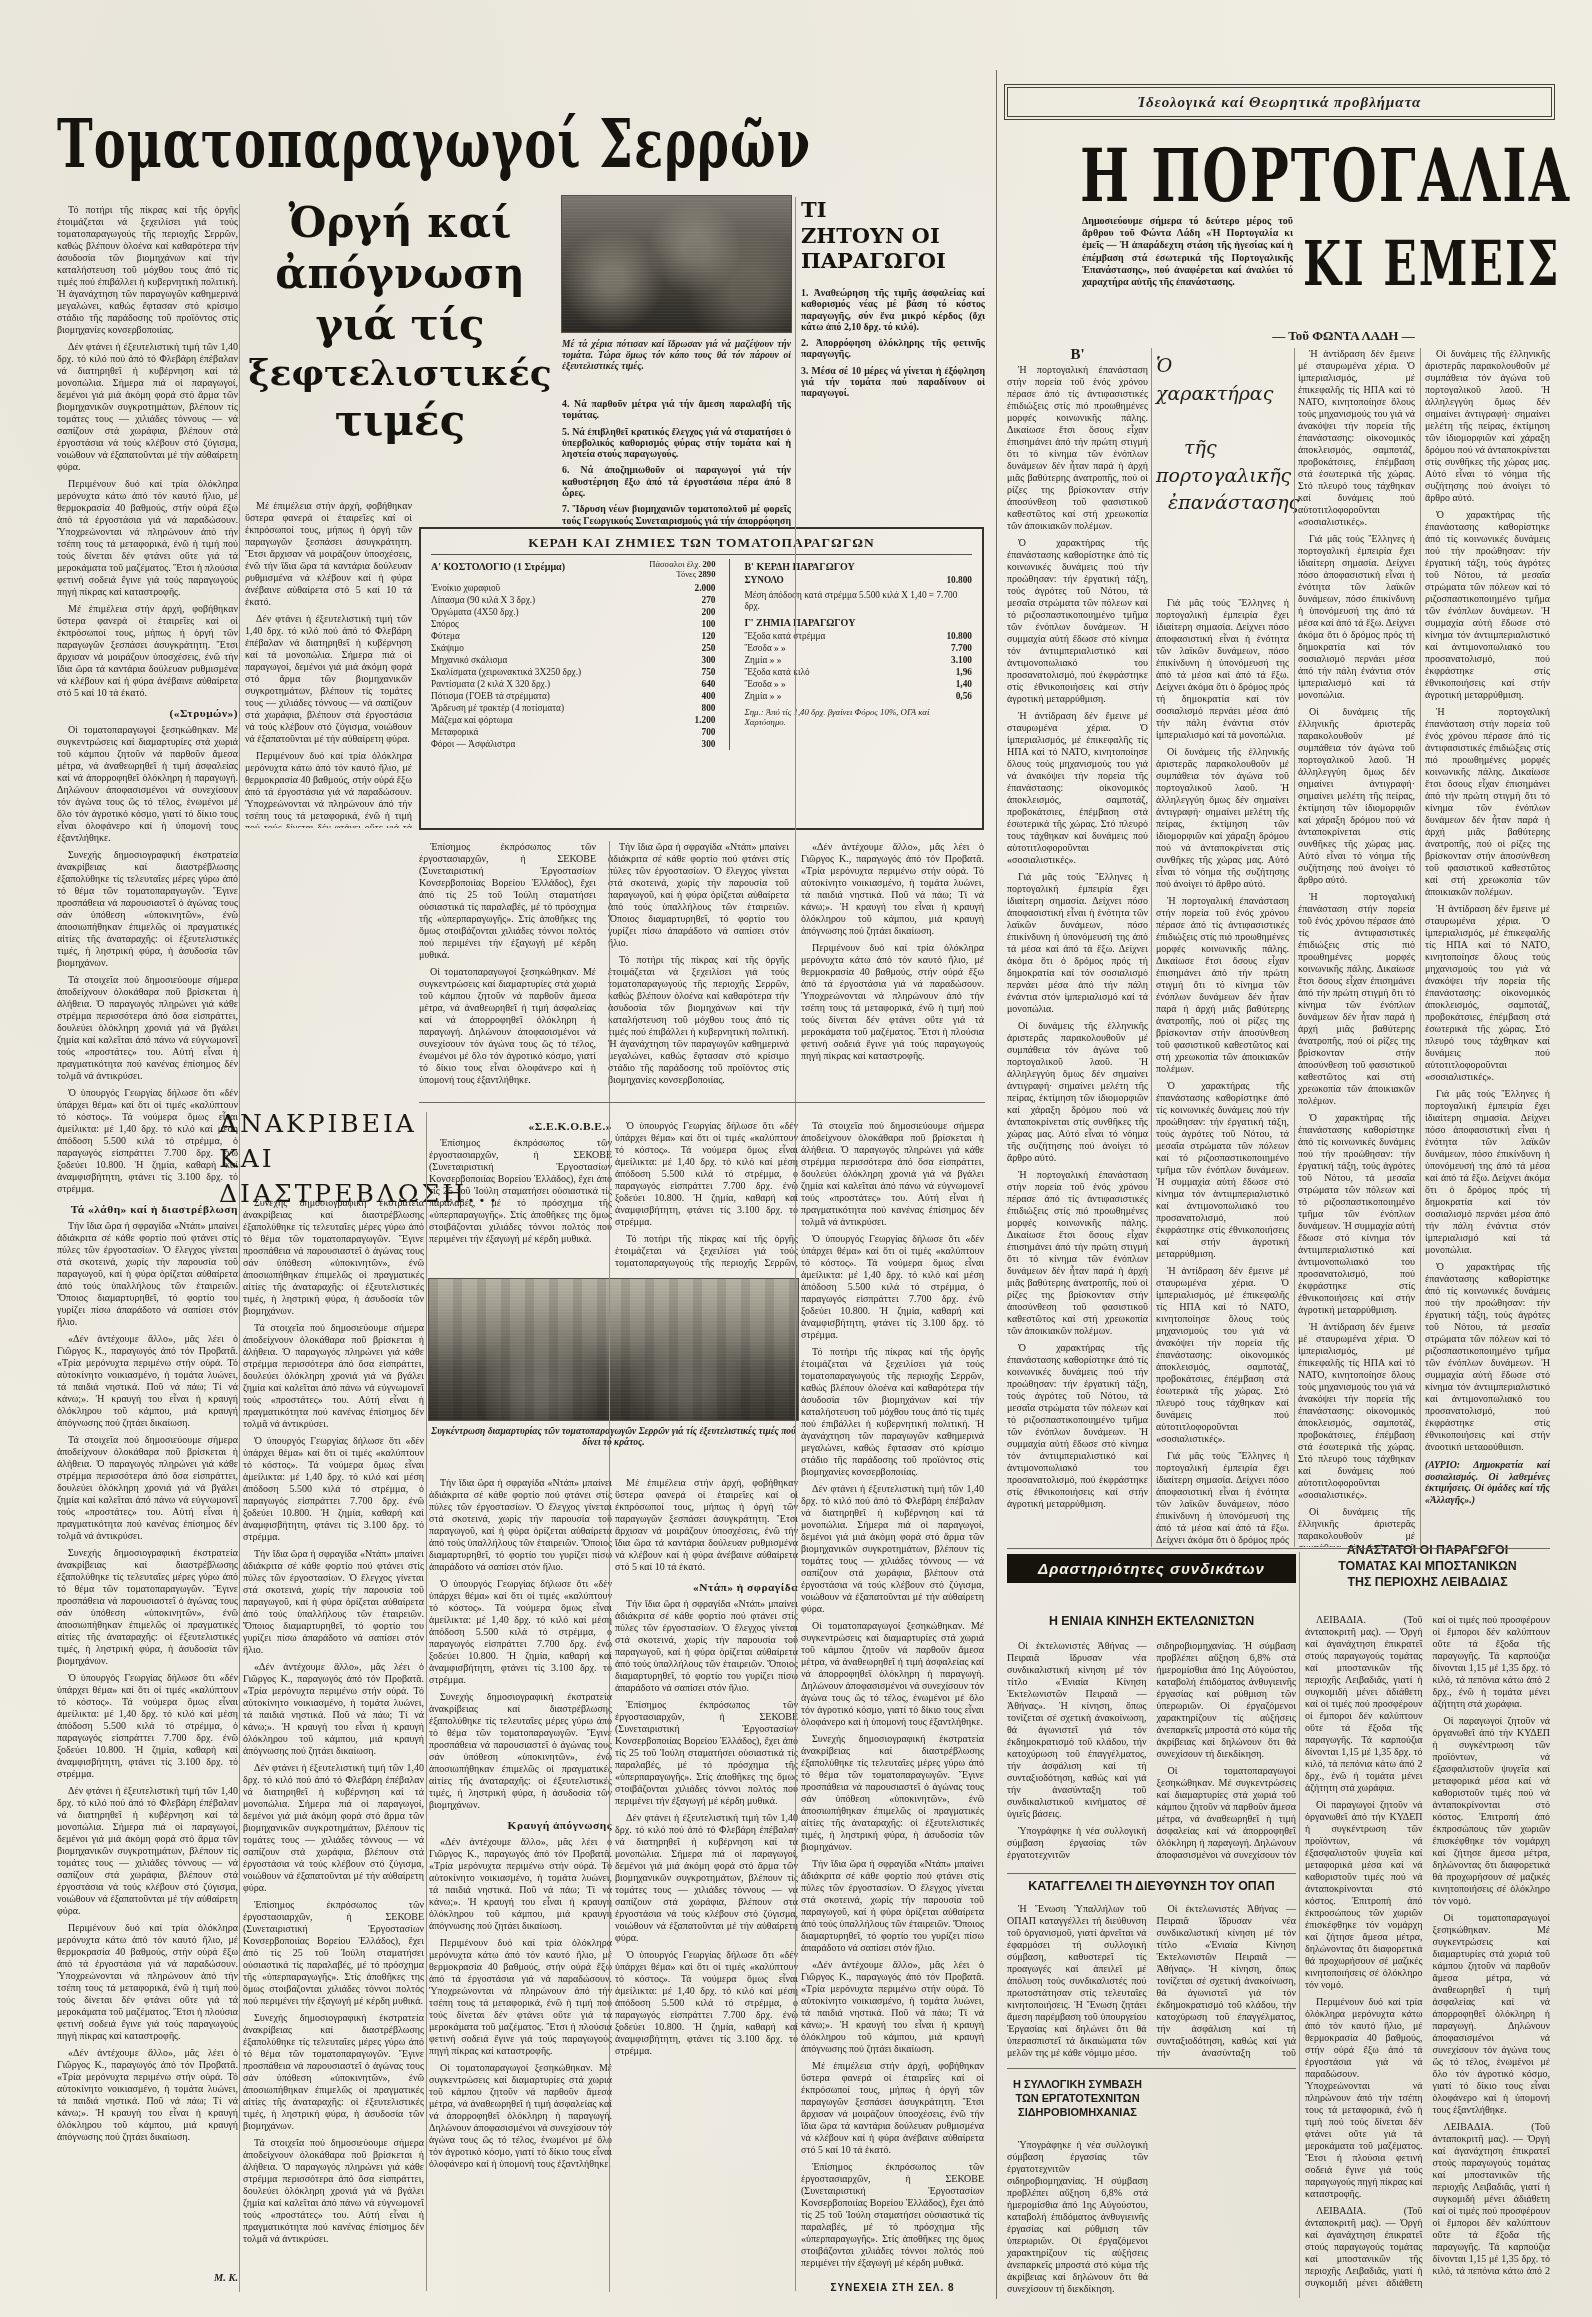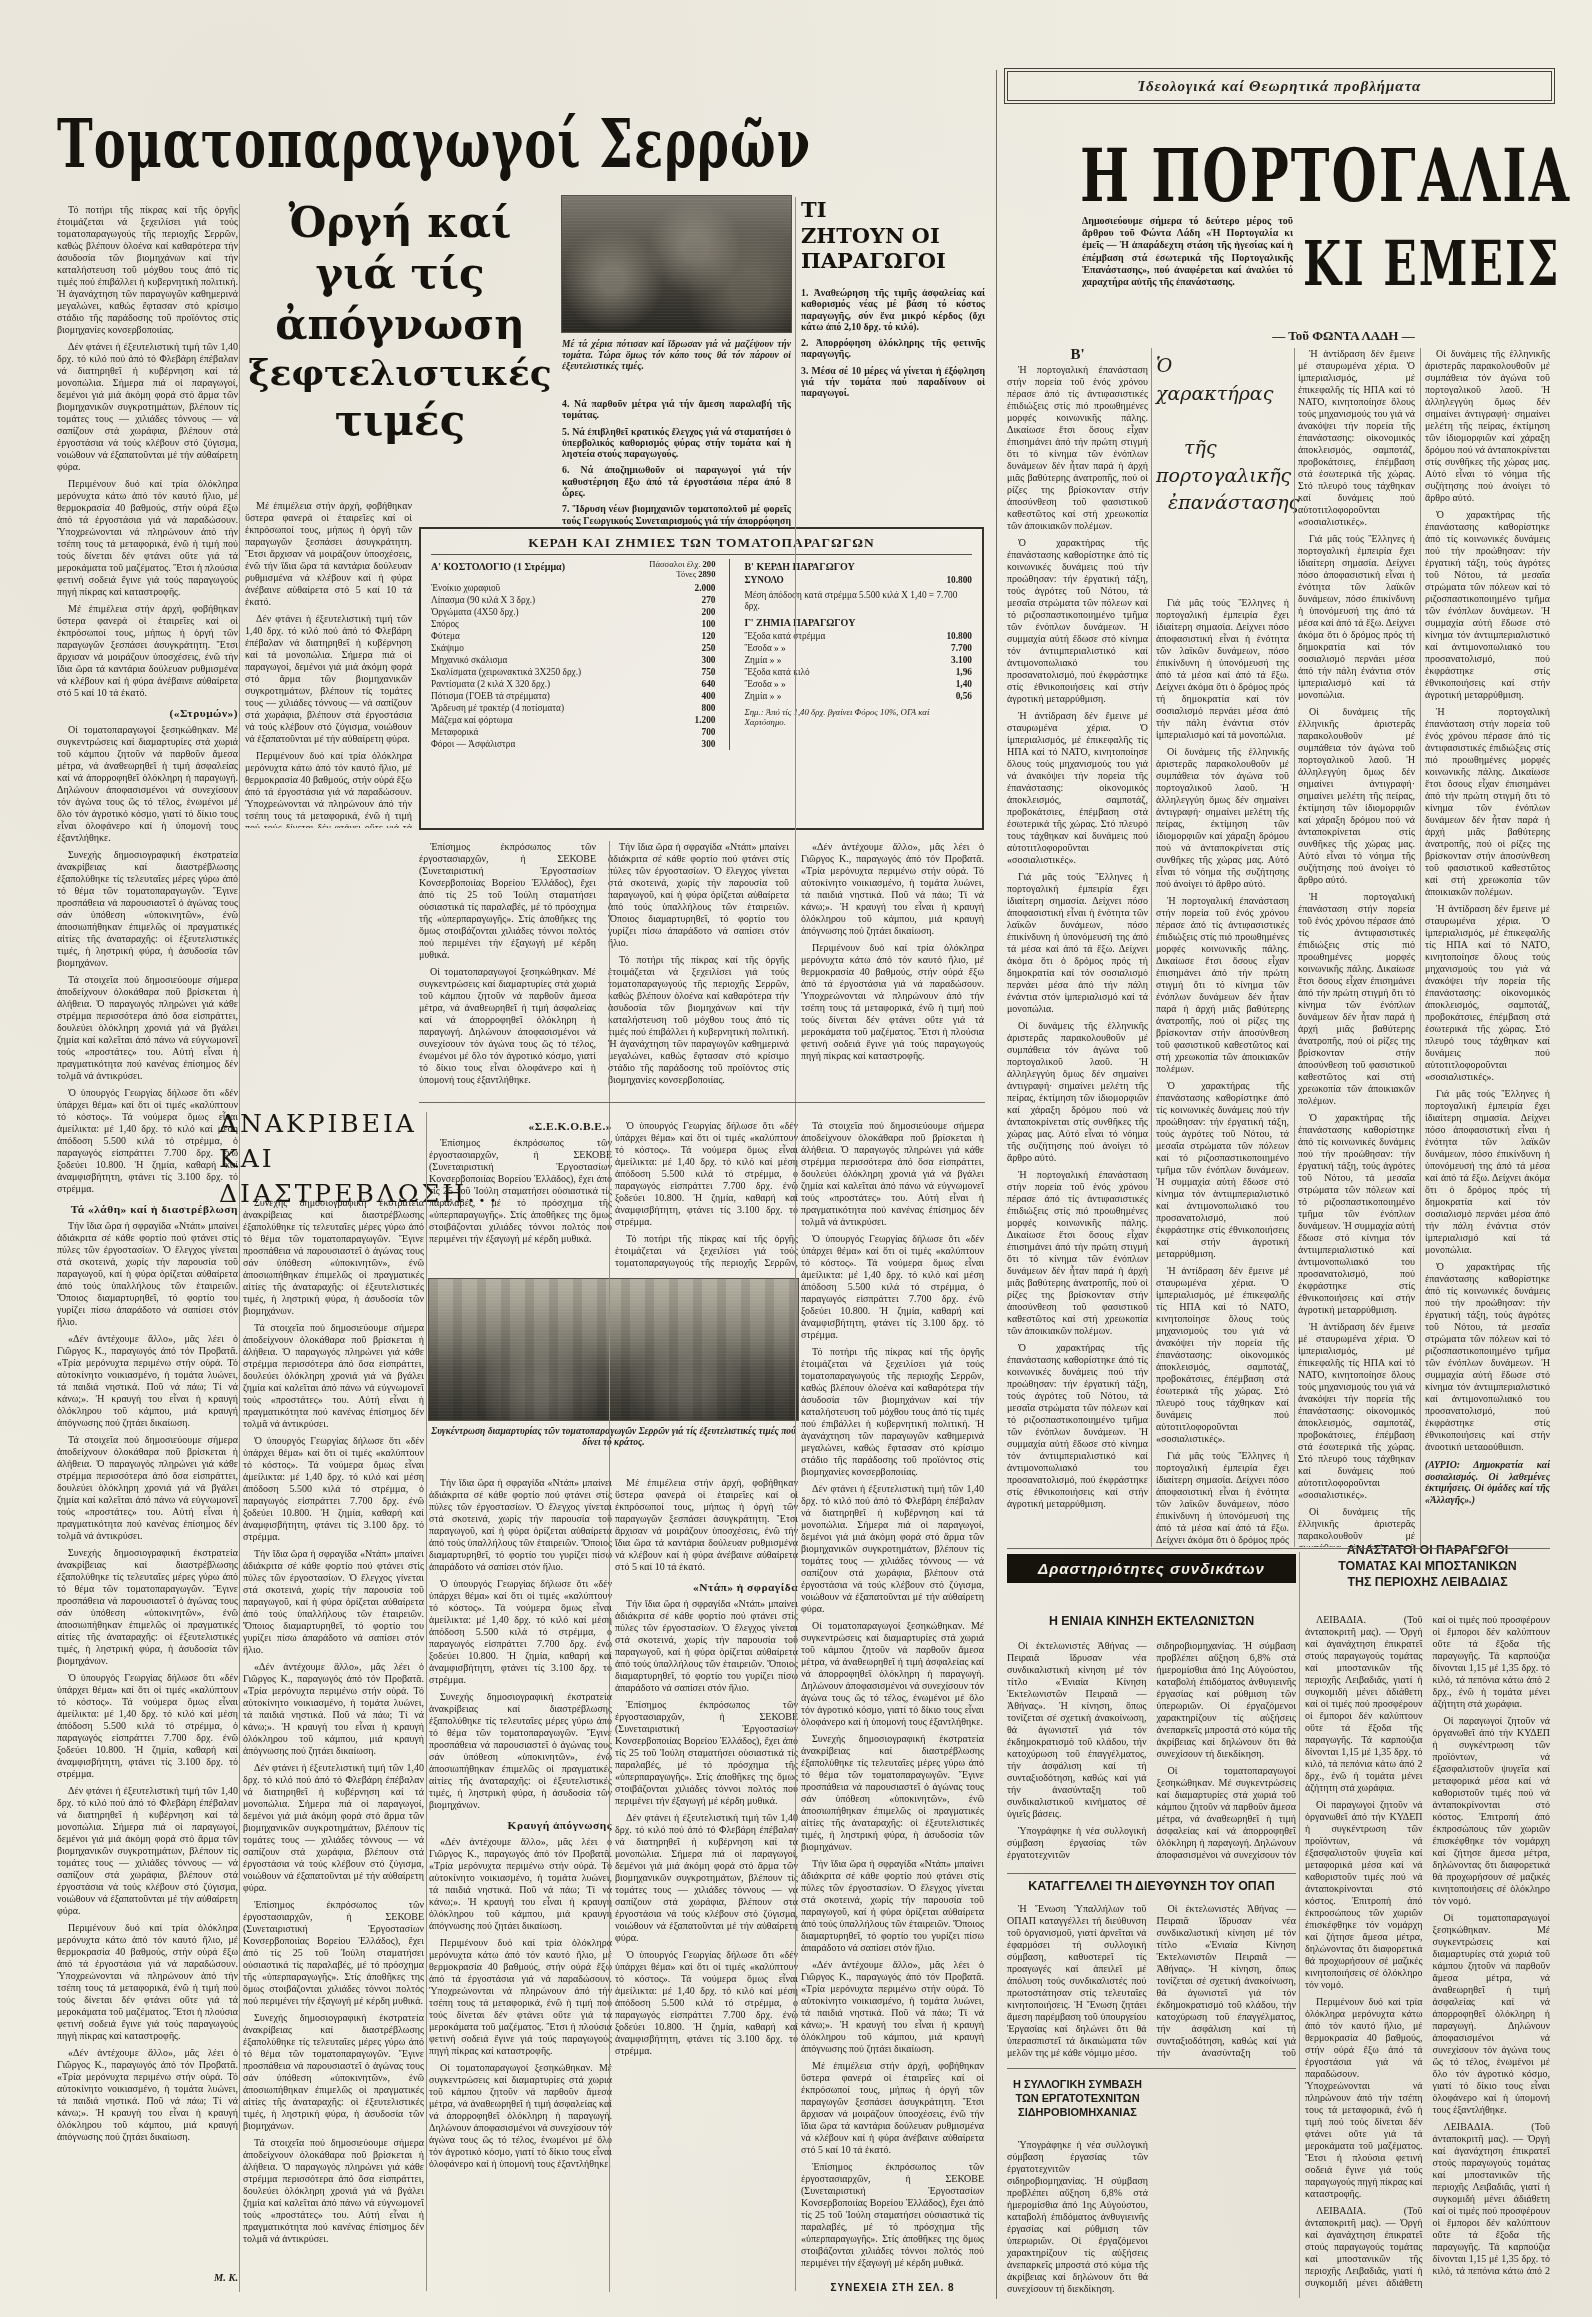--- a/index.html
+++ b/index.html
@@ -79,22 +79,22 @@
     <p>Συνεχής δημοσιογραφική ἐκστρατεία ἀνακρίβειας καί διαστρέβλωσης ἐξαπολύθηκε τίς τελευταῖες μέρες γύρω ἀπό τό θέμα τῶν τοματοπαραγωγῶν. Ἔγινε προσπάθεια νά παρουσιαστεῖ ὁ ἀγώνας τους σάν ὑπόθεση «ὑποκινητῶν», ἐνῶ ἀποσιωπήθηκαν ἐπιμελῶς οἱ πραγματικές αἰτίες τῆς ἀναταραχῆς: οἱ ἐξευτελιστικές τιμές, ἡ ληστρική φύρα, ἡ ἀσυδοσία τῶν βιομηχάνων.</p>
     <p>Ὁ ὑπουργός Γεωργίας δήλωσε ὅτι «δέν ὑπάρχει θέμα» καί ὅτι οἱ τιμές «καλύπτουν τό κόστος». Τά νούμερα ὅμως εἶναι ἀμείλικτα: μέ 1,40 δρχ. τό κιλό καί μέση ἀπόδοση 5.500 κιλά τό στρέμμα, ὁ παραγωγός εἰσπράττει 7.700 δρχ. ἐνῶ ξοδεύει 10.800. Ἡ ζημία, καθαρή καί ἀναμφισβήτητη, φτάνει τίς 3.100 δρχ. τό στρέμμα.</p>
     <p>Δέν φτάνει ἡ ἐξευτελιστική τιμή τῶν 1,40 δρχ. τό κιλό πού ἀπό τό Φλεβάρη ἐπέβαλαν νά διατηρηθεῖ ἡ κυβέρνηση καί τά μονοπώλια. Σήμερα πιά οἱ παραγωγοί, δεμένοι γιά μιά ἀκόμη φορά στό ἅρμα τῶν βιομηχανικῶν συγκροτημάτων, βλέπουν τίς τομάτες τους — χιλιάδες τόννους — νά σαπίζουν στά χωράφια, βλέπουν στά ἐργοστάσια νά τούς κλέβουν στό ζύγισμα, νοιώθουν νά ἐξαπατοῦνται μέ τήν αὐθαίρετη φύρα.</p>
     <p>Περιμένουν δυό καί τρία ὁλόκληρα μερόνυχτα κάτω ἀπό τόν καυτό ἥλιο, μέ θερμοκρασία 40 βαθμούς, στήν οὐρά ἔξω ἀπό τά ἐργοστάσια γιά νά παραδώσουν. Ὑποχρεώνονται νά πληρώνουν ἀπό τήν τσέπη τους τά μεταφορικά, ἐνῶ ἡ τιμή πού τούς δίνεται δέν φτάνει οὔτε γιά τά μεροκάματα τοῦ μαζέματος. Ἔτσι ἡ πλούσια φετινή σοδειά ἔγινε γιά τούς παραγωγούς πηγή πίκρας καί καταστροφῆς.</p>
     <p>«Δέν ἀντέχουμε ἄλλο», μᾶς λέει ὁ Γιῶργος Κ., παραγωγός ἀπό τόν Προβατᾶ. «Τρία μερόνυχτα περιμένω στήν οὐρά. Τό αὐτοκίνητο νοικιασμένο, ἡ τομάτα λυώνει, τά παιδιά νηστικά. Ποῦ νά πάω; Τί νά κάνω;». Ἡ κραυγή του εἶναι ἡ κραυγή ὁλόκληρου τοῦ κάμπου, μιά κραυγή ἀπόγνωσης πού ζητάει δικαίωση.</p>
   </div>
   <div class="abs sig" style="left:57px;top:2272px;width:181px;">Μ. Κ.</div>
 
   <div class="abs display" style="left:245px;top:197px;width:310px;text-align:center;line-height:1.22;">
     <div style="font-size:42px;">Ὀργή καί</div>
+    <div style="font-size:42px;">ἀπόγνωση</div>
     <div style="font-size:42px;">γιά τίς</div>
-    <div style="font-size:42px;">ἀπόγνωση</div>
     <div style="font-size:36px;">ξεφτελιστικές</div>
     <div style="font-size:42px;">τιμές</div>
   </div>
 
   <div class="col" style="left:245px;top:500px;width:167px;height:328px;">
     <p>Μέ ἐπιμέλεια στήν ἀρχή, φοβήθηκαν ὕστερα φανερά οἱ ἑταιρεῖες καί οἱ ἐκπρόσωποί τους, μήπως ἡ ὀργή τῶν παραγωγῶν ξεσπάσει ἀσυγκράτητη. Ἔτσι ἄρχισαν νά μοιράζουν ὑποσχέσεις, ἐνῶ τήν ἴδια ὥρα τά καντάρια δούλευαν ρυθμισμένα νά κλέβουν καί ἡ φύρα ἀνέβαινε αὐθαίρετα στό 5 καί 10 τά ἑκατό.</p>
     <p>Δέν φτάνει ἡ ἐξευτελιστική τιμή τῶν 1,40 δρχ. τό κιλό πού ἀπό τό Φλεβάρη ἐπέβαλαν νά διατηρηθεῖ ἡ κυβέρνηση καί τά μονοπώλια. Σήμερα πιά οἱ παραγωγοί, δεμένοι γιά μιά ἀκόμη φορά στό ἅρμα τῶν βιομηχανικῶν συγκροτημάτων, βλέπουν τίς τομάτες τους — χιλιάδες τόννους — νά σαπίζουν στά χωράφια, βλέπουν στά ἐργοστάσια νά τούς κλέβουν στό ζύγισμα, νοιώθουν νά ἐξαπατοῦνται μέ τήν αὐθαίρετη φύρα.</p>
     <p>Περιμένουν δυό καί τρία ὁλόκληρα μερόνυχτα κάτω ἀπό τόν καυτό ἥλιο, μέ θερμοκρασία 40 βαθμούς, στήν οὐρά ἔξω ἀπό τά ἐργοστάσια γιά νά παραδώσουν. Ὑποχρεώνονται νά πληρώνουν ἀπό τήν τσέπη τους τά μεταφορικά, ἐνῶ ἡ τιμή πού τούς δίνεται δέν φτάνει οὔτε γιά τά μεροκάματα τοῦ μαζέματος. Ἔτσι ἡ πλούσια φετινή σοδειά ἔγινε γιά τούς παραγωγούς πηγή πίκρας καί καταστροφῆς.</p>
   </div>
 
@@ -296,21 +296,21 @@
     <p>Δέν φτάνει ἡ ἐξευτελιστική τιμή τῶν 1,40 δρχ. τό κιλό πού ἀπό τό Φλεβάρη ἐπέβαλαν νά διατηρηθεῖ ἡ κυβέρνηση καί τά μονοπώλια. Σήμερα πιά οἱ παραγωγοί, δεμένοι γιά μιά ἀκόμη φορά στό ἅρμα τῶν βιομηχανικῶν συγκροτημάτων, βλέπουν τίς τομάτες τους — χιλιάδες τόννους — νά σαπίζουν στά χωράφια, βλέπουν στά ἐργοστάσια νά τούς κλέβουν στό ζύγισμα, νοιώθουν νά ἐξαπατοῦνται μέ τήν αὐθαίρετη φύρα.</p>
     <p>Οἱ τοματοπαραγωγοί ξεσηκώθηκαν. Μέ συγκεντρώσεις καί διαμαρτυρίες στά χωριά τοῦ κάμπου ζητοῦν νά παρθοῦν ἄμεσα μέτρα, νά ἀναθεωρηθεῖ ἡ τιμή ἀσφαλείας καί νά ἀπορροφηθεῖ ὁλόκληρη ἡ παραγωγή. Δηλώνουν ἀποφασισμένοι νά συνεχίσουν τόν ἀγώνα τους ὥς τό τέλος, ἑνωμένοι μέ ὅλο τόν ἀγροτικό κόσμο, γιατί τό δίκιο τους εἶναι ὁλοφάνερο καί ἡ ὑπομονή τους ἐξαντλήθηκε.</p>
     <p>Συνεχής δημοσιογραφική ἐκστρατεία ἀνακρίβειας καί διαστρέβλωσης ἐξαπολύθηκε τίς τελευταῖες μέρες γύρω ἀπό τό θέμα τῶν τοματοπαραγωγῶν. Ἔγινε προσπάθεια νά παρουσιαστεῖ ὁ ἀγώνας τους σάν ὑπόθεση «ὑποκινητῶν», ἐνῶ ἀποσιωπήθηκαν ἐπιμελῶς οἱ πραγματικές αἰτίες τῆς ἀναταραχῆς: οἱ ἐξευτελιστικές τιμές, ἡ ληστρική φύρα, ἡ ἀσυδοσία τῶν βιομηχάνων.</p>
     <p>Τήν ἴδια ὥρα ἡ σφραγίδα «Ντάπ» μπαίνει ἀδιάκριτα σέ κάθε φορτίο πού φτάνει στίς πύλες τῶν ἐργοστασίων. Ὁ ἔλεγχος γίνεται στά σκοτεινά, χωρίς τήν παρουσία τοῦ παραγωγοῦ, καί ἡ φύρα ὁρίζεται αὐθαίρετα ἀπό τούς ὑπαλλήλους τῶν ἑταιρειῶν. Ὅποιος διαμαρτυρηθεῖ, τό φορτίο του γυρίζει πίσω ἀπαράδοτο νά σαπίσει στόν ἥλιο.</p>
     <p>«Δέν ἀντέχουμε ἄλλο», μᾶς λέει ὁ Γιῶργος Κ., παραγωγός ἀπό τόν Προβατᾶ. «Τρία μερόνυχτα περιμένω στήν οὐρά. Τό αὐτοκίνητο νοικιασμένο, ἡ τομάτα λυώνει, τά παιδιά νηστικά. Ποῦ νά πάω; Τί νά κάνω;». Ἡ κραυγή του εἶναι ἡ κραυγή ὁλόκληρου τοῦ κάμπου, μιά κραυγή ἀπόγνωσης πού ζητάει δικαίωση.</p>
     <p>Μέ ἐπιμέλεια στήν ἀρχή, φοβήθηκαν ὕστερα φανερά οἱ ἑταιρεῖες καί οἱ ἐκπρόσωποί τους, μήπως ἡ ὀργή τῶν παραγωγῶν ξεσπάσει ἀσυγκράτητη. Ἔτσι ἄρχισαν νά μοιράζουν ὑποσχέσεις, ἐνῶ τήν ἴδια ὥρα τά καντάρια δούλευαν ρυθμισμένα νά κλέβουν καί ἡ φύρα ἀνέβαινε αὐθαίρετα στό 5 καί 10 τά ἑκατό.</p>
     <p>Ἐπίσημος ἐκπρόσωπος τῶν ἐργοστασιαρχῶν, ἡ ΣΕΚΟΒΕ (Συνεταιριστική Ἐργοστασίων Κονσερβοποιίας Βορείου Ἑλλάδος), ἔχει ἀπό τίς 25 τοῦ Ἰούλη σταματήσει οὐσιαστικά τίς παραλαβές, μέ τό πρόσχημα τῆς «ὑπερπαραγωγῆς». Στίς ἀποθῆκες της ὅμως στοιβάζονται χιλιάδες τόννοι πολτός πού περιμένει τήν ἐξαγωγή μέ κέρδη μυθικά.</p>
   </div>
   <div class="abs cont" style="left:801px;top:2282px;width:183px;">ΣΥΝΕΧΕΙΑ ΣΤΗ ΣΕΛ. 8</div>
 
-  <div class="kickerbox" style="left:1007px;top:71px;width:543px;height:28px;justify-content:center;">
+  <div class="kickerbox" style="left:1007px;top:87px;width:543px;height:28px;justify-content:center;">
     <span>Ἰδεολογικά καί Θεωρητικά προβλήματα</span>
   </div>
 
   <div class="abs display condensed" style="left:1080px;top:131px;width:473px;font-size:52px;letter-spacing:2px;white-space:nowrap;">
     <span>Η ΠΟΡΤΟΓΑΛΙΑ</span>
   </div>
   <div class="abs display condensed" style="left:1303px;top:227px;width:249px;font-size:44px;letter-spacing:2px;white-space:nowrap;">
     <span>ΚΙ ΕΜΕΙΣ</span>
   </div>
 

